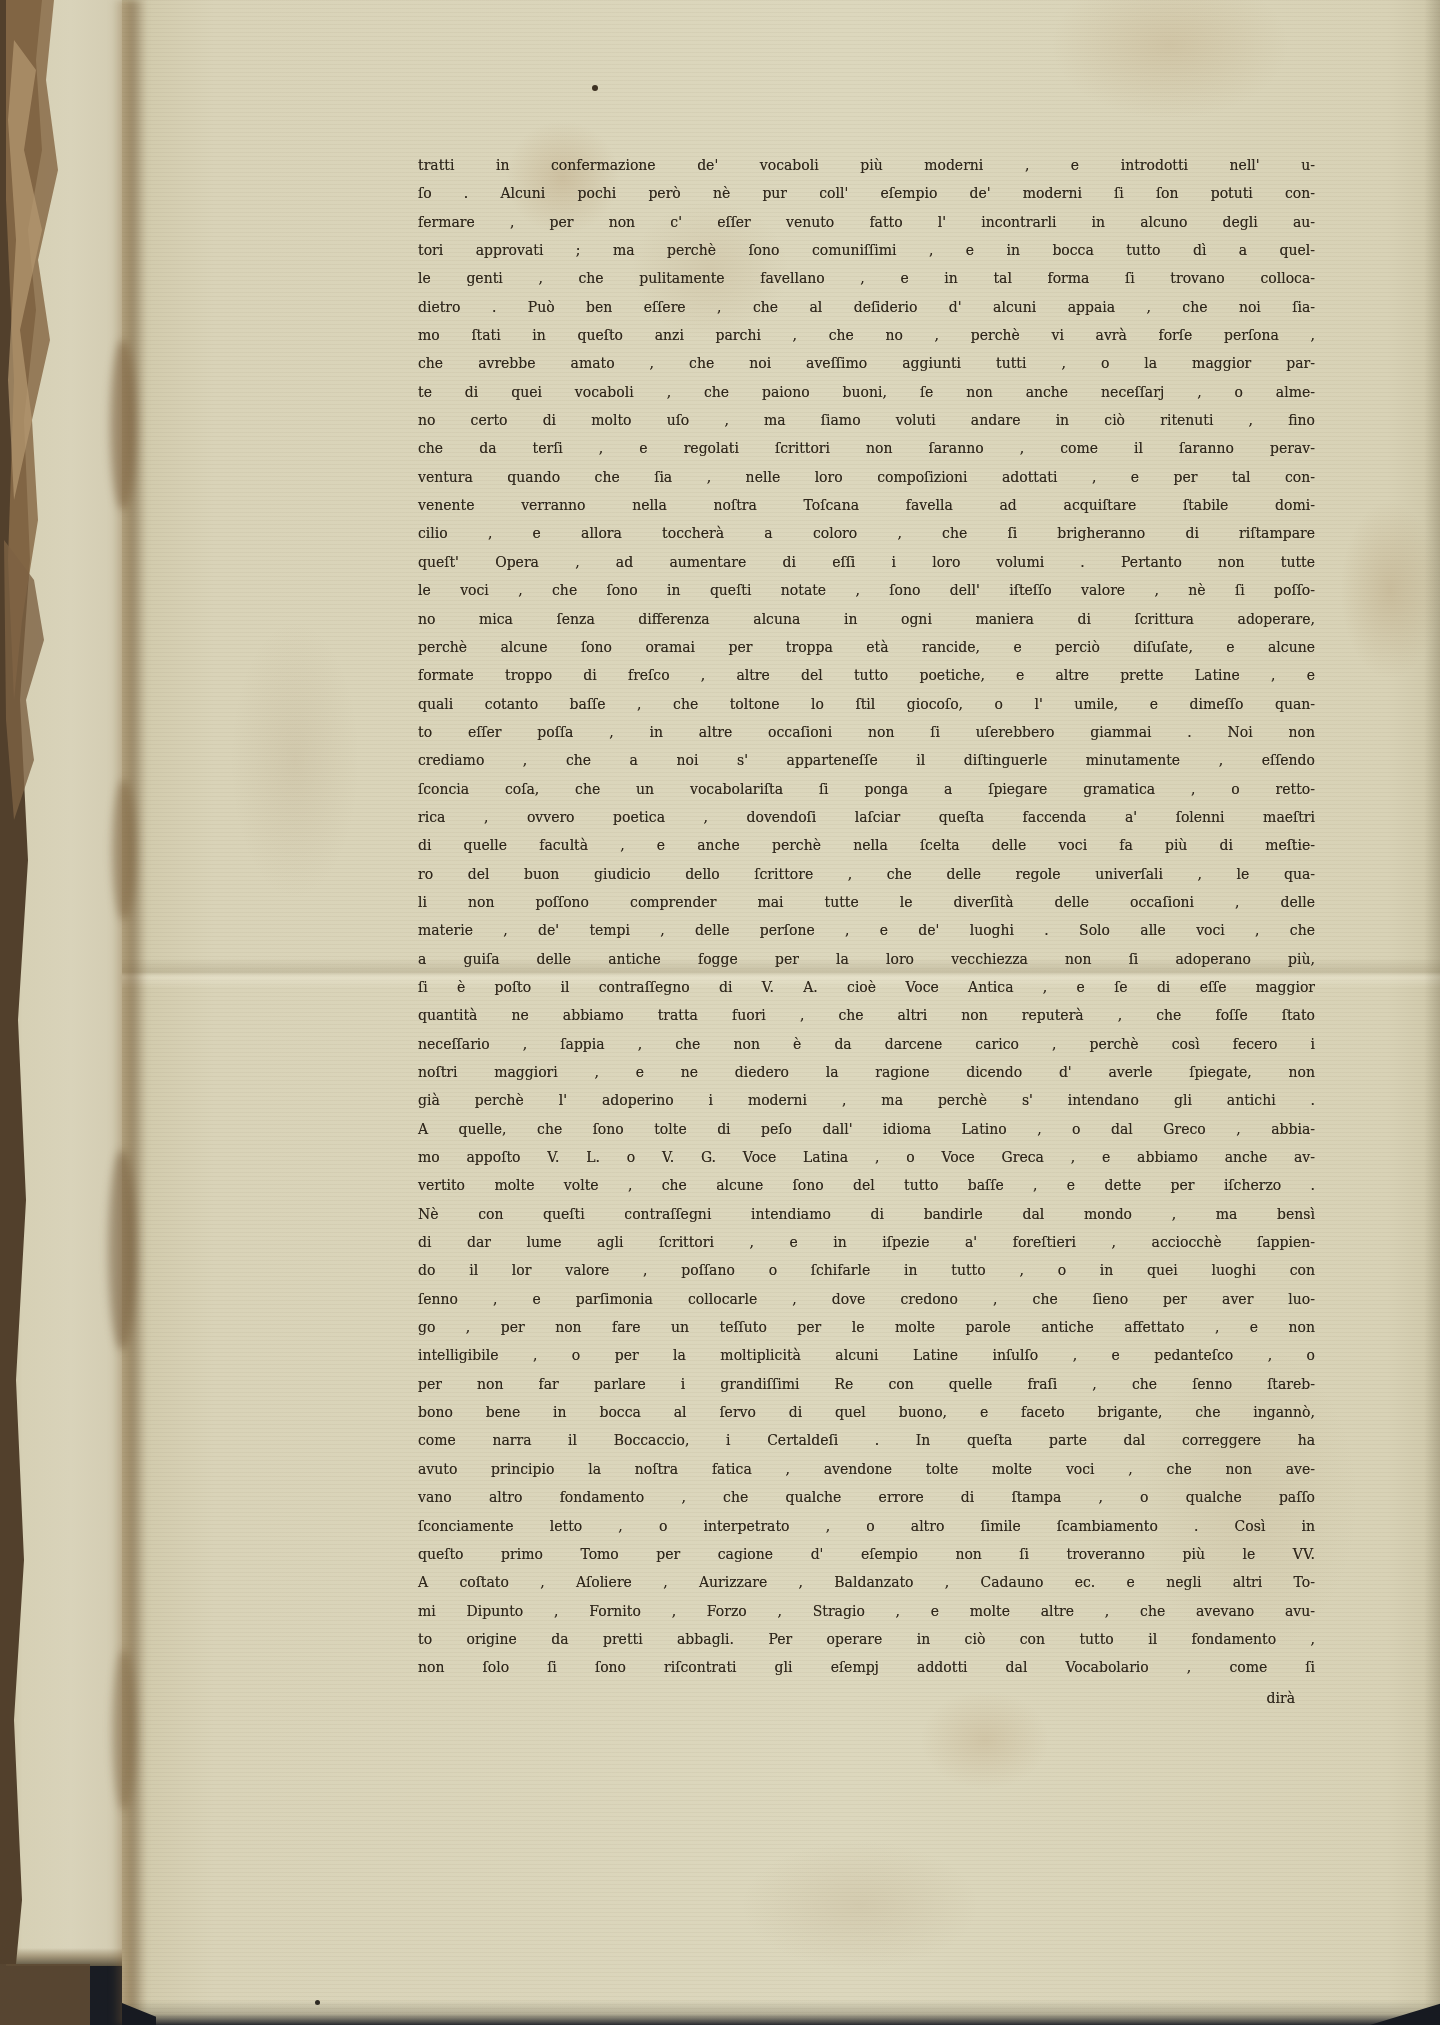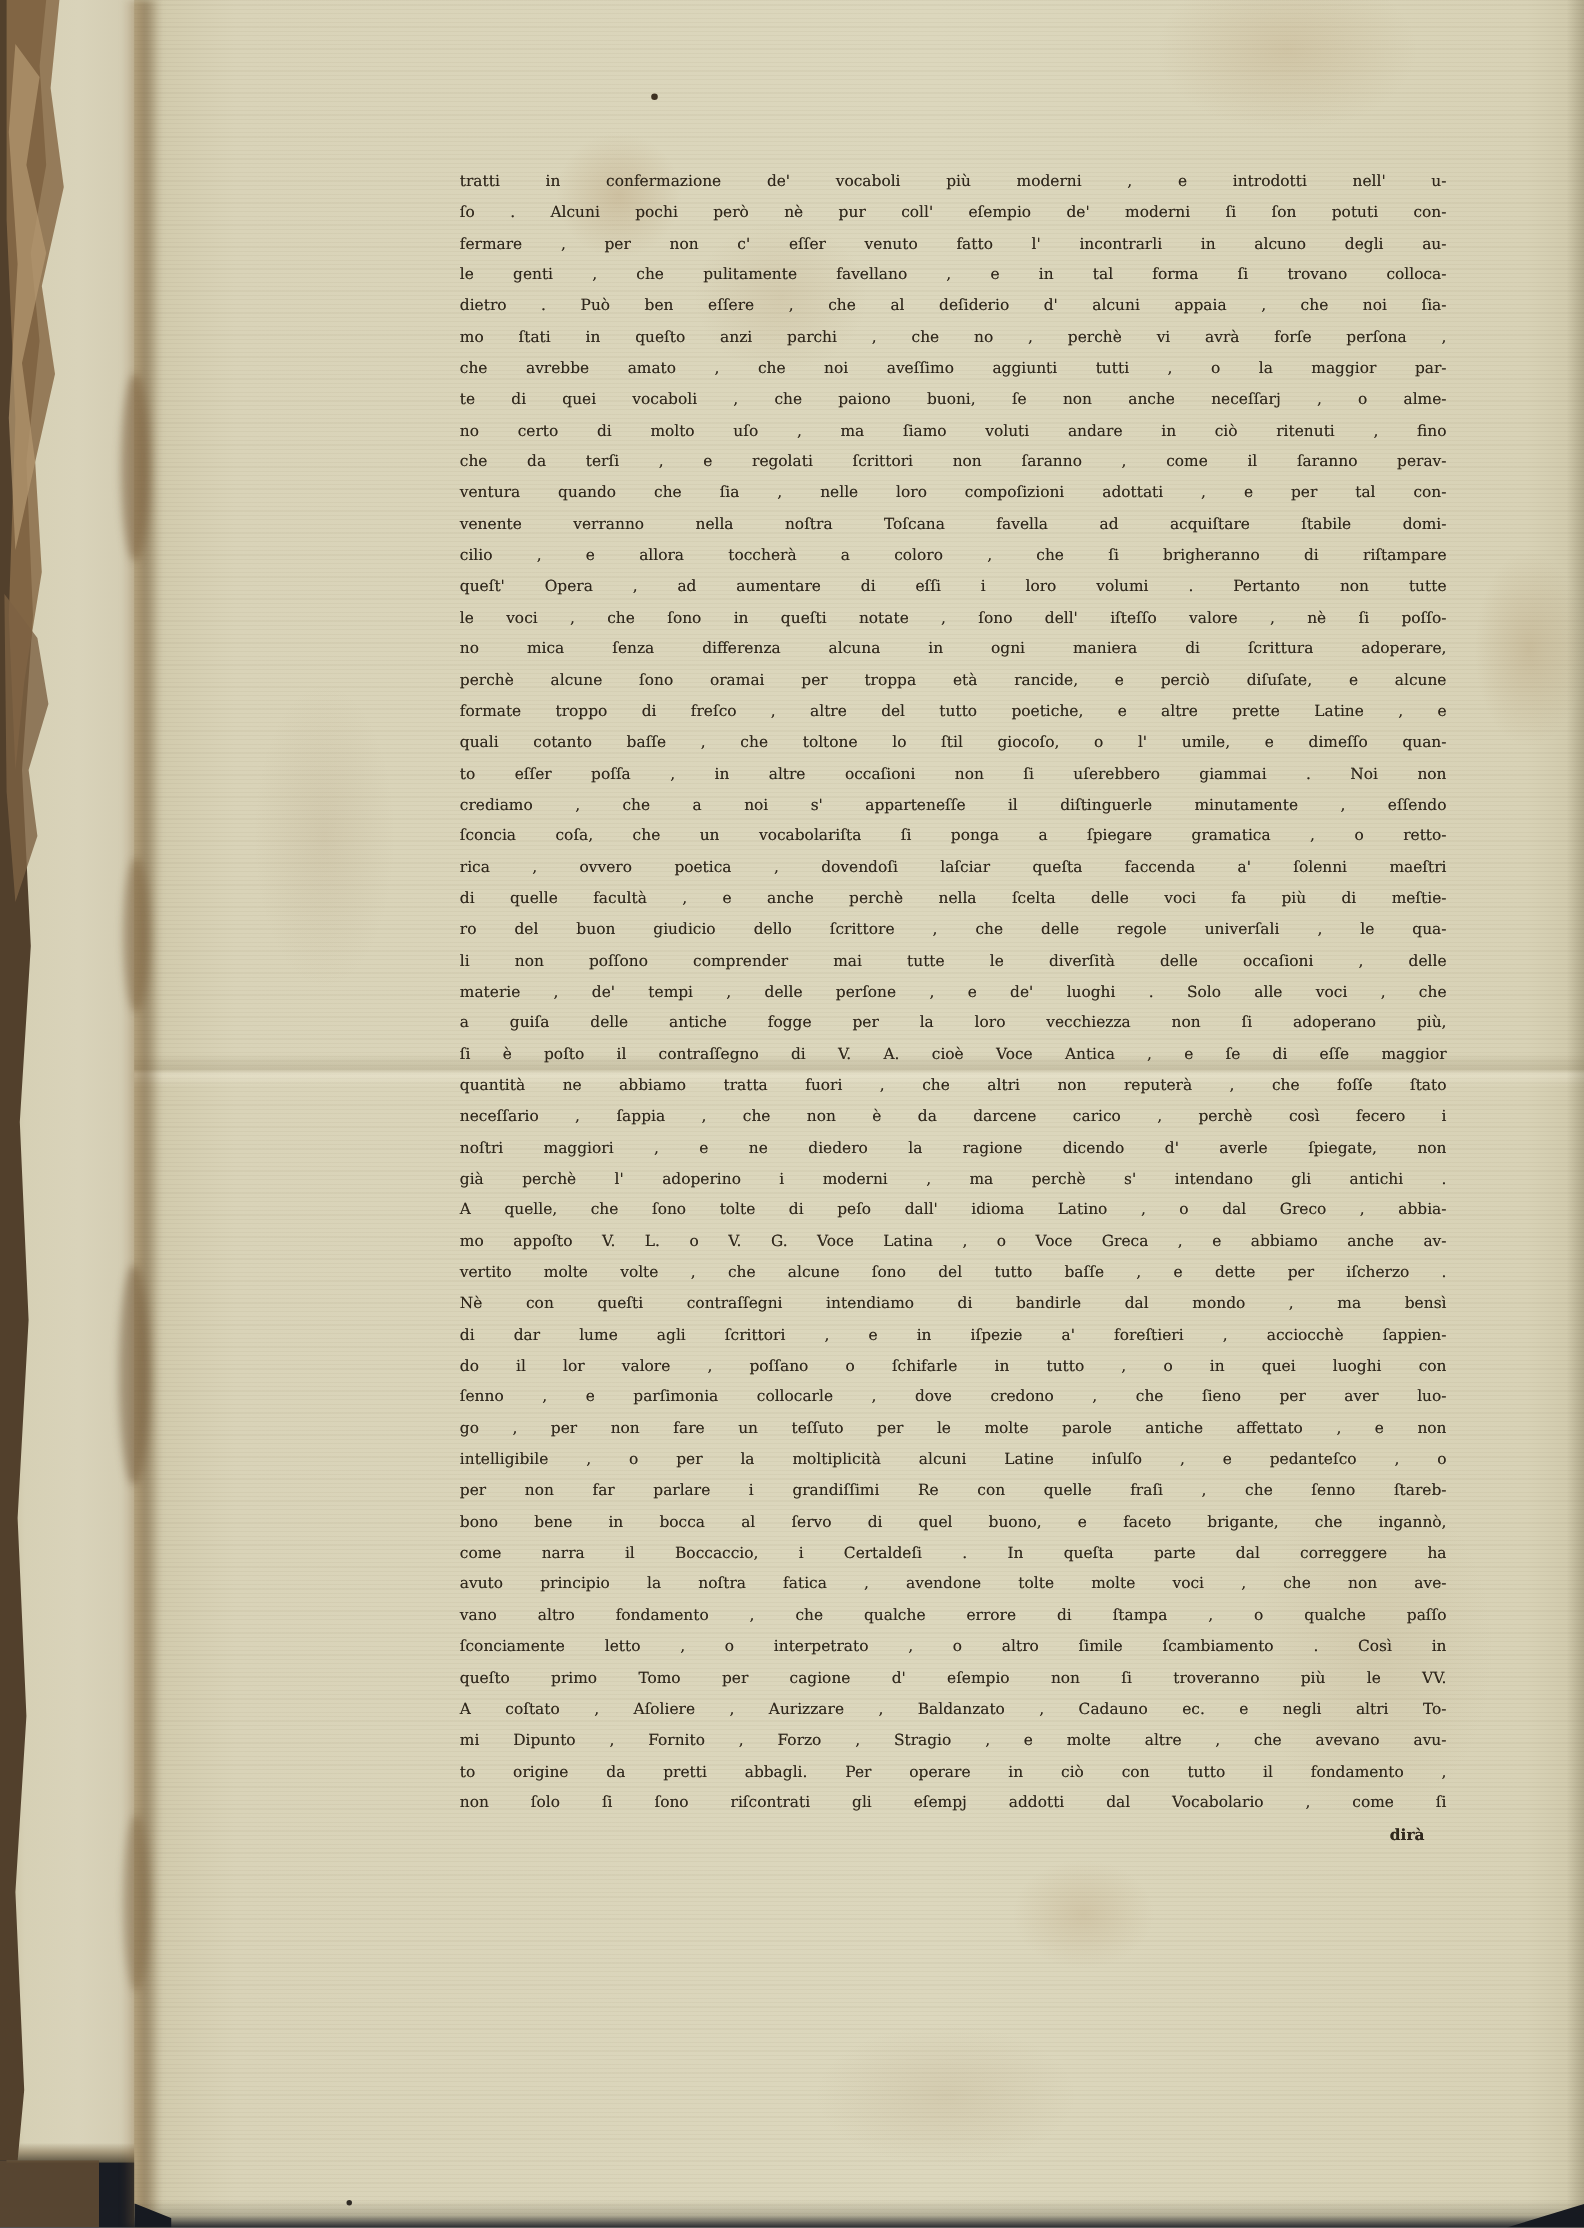--- a/index.html
+++ b/index.html
@@ -63,21 +63,21 @@
     clip-path:polygon(0 0,100% 62%,100% 100%,0 100%);
   }
   
   .text-block{
     position:absolute;left:418px;top:151px;width:897px;
     color:#2f271c;font-size:14px;line-height:28.35px;
     text-shadow:0 0 0.5px rgba(47,39,28,0.55);
   }
   .line{text-align:justify;text-align-last:justify;word-spacing:1.5px;white-space:normal;}
   .it{}
-  .catchword-line{text-align:right;text-align-last:right;padding-right:20px;margin-top:2px;font-weight:bold;}
+  .catchword-line{text-align:right;text-align-last:right;padding-right:20px;margin-top:2px;}
 </style>
 </head>
 <body>
 
 <div class="stub"></div>
 <div class="stub-foot"></div>
 
 <div class="page"></div>
 <div class="crease"></div>
 <div class="right-shade"></div>
@@ -105,20 +105,21 @@
 <div class="stain" style="left:230px;top:620px;width:130px;height:280px;background:radial-gradient(ellipse at center,rgba(140,110,75,0.11),rgba(0,0,0,0) 70%);"></div>
 <div class="stain" style="left:1140px;top:1340px;width:220px;height:320px;background:radial-gradient(ellipse at center,rgba(150,120,80,0.09),rgba(0,0,0,0) 70%);"></div>
 <div class="speck" style="left:592px;top:85px;width:6px;height:6px;background:#3d3122;"></div>
 <div class="speck" style="left:315px;top:2000px;width:5px;height:5px;background:#2e2a24;"></div>
 
 <div class="text-block">
 
 <div class="line"><span>tratti in confermazione de' vocaboli più moderni , e introdotti nell' u-</span></div>
     <div class="line"><span>ſo . Alcuni pochi però nè pur coll' eſempio de' moderni ſi ſon potuti con-</span></div>
     <div class="line"><span>fermare , per non c' eſſer venuto fatto l' incontrarli in alcuno degli au-</span></div>
+    <div class="line"><span>tori approvati ; ma perchè ſono comuniſſimi , e in bocca tutto dì a quel-</span></div>
     <div class="line"><span>le genti , che pulitamente favellano , e in tal forma ſi trovano colloca-</span></div>
     <div class="line"><span>dietro . Può ben eſſere , che al deſiderio d' alcuni appaia , che noi ſia-</span></div>
     <div class="line"><span>mo ſtati in queſto anzi parchi , che no , perchè vi avrà forſe perſona ,</span></div>
     <div class="line"><span>che avrebbe amato , che noi aveſſimo aggiunti tutti , o la maggior par-</span></div>
     <div class="line"><span>te di quei vocaboli , che paiono buoni, ſe non anche neceſſarj , o alme-</span></div>
     <div class="line"><span>no certo di molto uſo , ma ſiamo voluti andare in ciò ritenuti , fino</span></div>
     <div class="line"><span>che da terſi , e regolati ſcrittori non ſaranno , come il ſaranno perav-</span></div>
     <div class="line"><span>ventura quando che ſia , nelle loro compoſizioni adottati , e per tal con-</span></div>
     <div class="line"><span>venente verranno nella noſtra Toſcana favella ad acquiſtare ſtabile domi-</span></div>
     <div class="line"><span>cilio , e allora toccherà a coloro , che ſi brigheranno di riſtampare</span></div>

